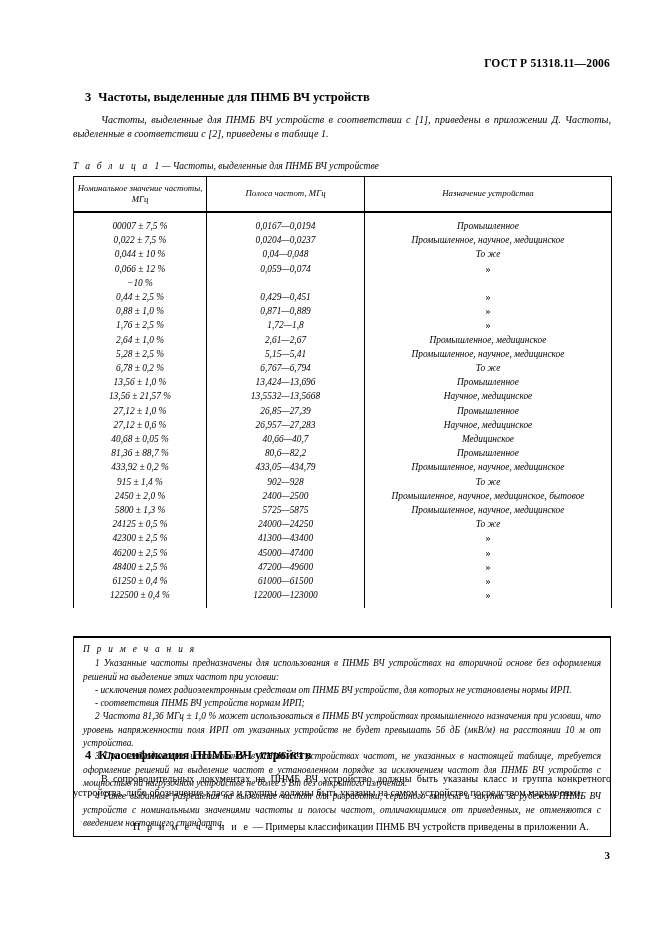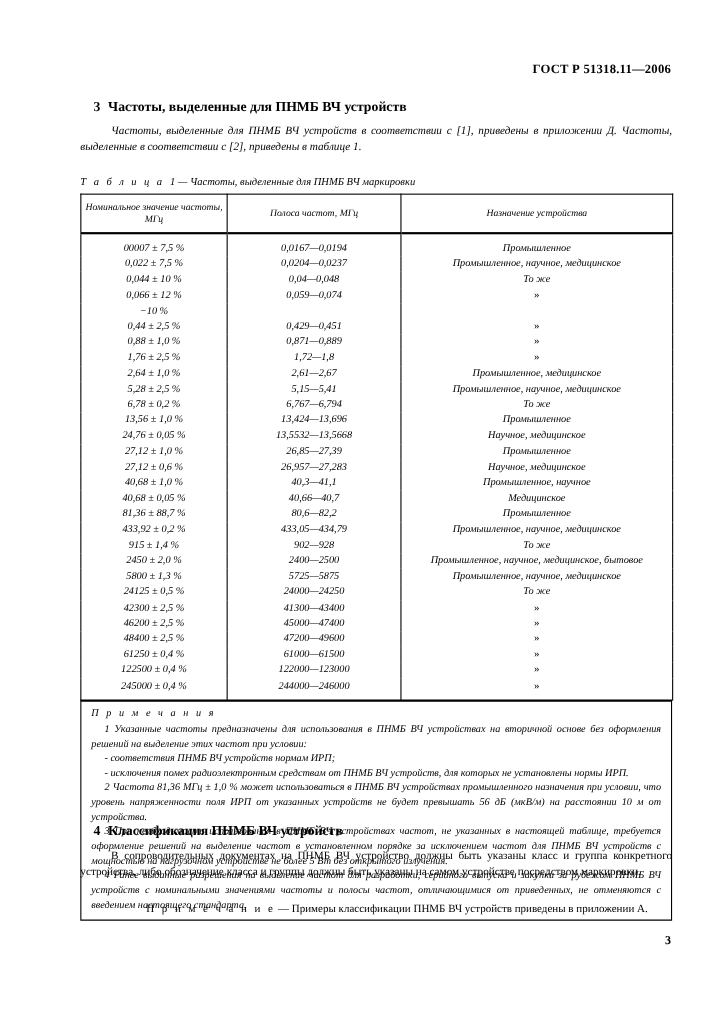--- a/index.html
+++ b/index.html
@@ -192,21 +192,21 @@
   <div class="doc-header">ГОСТ Р 51318.11—2006</div>
 
   <div class="section-heading" id="heading-3">
     <span class="num">3</span><span>Частоты, выделенные для ПНМБ ВЧ устройств</span>
   </div>
 
   <div class="para italic" id="intro-para">Частоты, выделенные для ПНМБ ВЧ устройств в соответствии с [1], приведены в приложении Д. Частоты, выделенные в соответствии с [2], приведены в таблице 1.</div>
 
   <div class="table-caption">
     <span class="tcap-label">Т а б л и ц а</span><span class="tcap-num">1</span>
-    <span>— Частоты, выделенные для ПНМБ ВЧ маркировки</span>
+    <span>— Частоты, выделенные для ПНМБ ВЧ устройстве</span>
   </div>
 
   <table class="freq-table">
     <colgroup>
       <col class="col-1">
         <col class="col-2">
         <col class="col-3">
     </colgroup>
     <thead>
       <tr>
@@ -270,40 +270,35 @@
           <td class="c1">6,78 ± 0,2 %</td>
           <td class="c2">6,767—6,794</td>
           <td class="c3">То же</td>
         </tr>
         <tr>
           <td class="c1">13,56 ± 1,0 %</td>
           <td class="c2">13,424—13,696</td>
           <td class="c3">Промышленное</td>
         </tr>
         <tr>
-          <td class="c1">24,76 ± 0,05 %</td>
+          <td class="c1">13,56 ± 21,57 %</td>
           <td class="c2">13,5532—13,5668</td>
           <td class="c3">Научное, медицинское</td>
         </tr>
         <tr>
           <td class="c1">27,12 ± 1,0 %</td>
           <td class="c2">26,85—27,39</td>
           <td class="c3">Промышленное</td>
         </tr>
         <tr>
           <td class="c1">27,12 ± 0,6 %</td>
           <td class="c2">26,957—27,283</td>
           <td class="c3">Научное, медицинское</td>
         </tr>
         <tr>
-          <td class="c1">40,68 ± 1,0 %</td>
-          <td class="c2">40,3—41,1</td>
-          <td class="c3">Промышленное, научное</td>
-        </tr>
-        <tr>
           <td class="c1">40,68 ± 0,05 %</td>
           <td class="c2">40,66—40,7</td>
           <td class="c3">Медицинское</td>
         </tr>
         <tr>
           <td class="c1">81,36 ± 88,7 %</td>
           <td class="c2">80,6—82,2</td>
           <td class="c3">Промышленное</td>
         </tr>
         <tr>
@@ -347,36 +342,31 @@
           <td class="c3"><span class="ditto">»</span></td>
         </tr>
         <tr>
           <td class="c1">61250 ± 0,4 %</td>
           <td class="c2">61000—61500</td>
           <td class="c3"><span class="ditto">»</span></td>
         </tr>
         <tr>
           <td class="c1">122500 ± 0,4 %</td>
           <td class="c2">122000—123000</td>
-          <td class="c3"><span class="ditto">»</span></td>
-        </tr>
-        <tr>
-          <td class="c1">245000 ± 0,4 %</td>
-          <td class="c2">244000—246000</td>
           <td class="c3"><span class="ditto">»</span></td>
         </tr>
       </tbody>
   </table>
 
   <div class="notes-box" id="notes-box" style="top: 636px;">
     <div class="notes-title">П р и м е ч а н и я</div>
     <div id="notes-items">
         <div class="note-item">1 Указанные частоты предназначены для использования в ПНМБ ВЧ устройствах на вторичной основе без оформления решений на выделение этих частот при условии:</div>
+        <div class="note-sub">- исключения помех радиоэлектронным средствам от ПНМБ ВЧ устройств, для которых не установлены нормы ИРП.</div>
         <div class="note-sub">- соответствия ПНМБ ВЧ устройств нормам ИРП;</div>
-        <div class="note-sub">- исключения помех радиоэлектронным средствам от ПНМБ ВЧ устройств, для которых не установлены нормы ИРП.</div>
         <div class="note-item">2 Частота 81,36 МГц ± 1,0 % может использоваться в ПНМБ ВЧ устройствах промышленного назначения при условии, что уровень напряженности поля ИРП от указанных устройств не будет превышать 56 дБ (мкВ/м) на расстоянии 10 м от устройства.</div>
         <div class="note-item">3 При необходимости использования в ПНМБ ВЧ устройствах частот, не указанных в настоящей таблице, требуется оформление решений на выделение частот в установленном порядке за исключением частот для ПНМБ ВЧ устройств с мощностью на нагрузочном устройстве не более 5 Вт без открытого излучения.</div>
         <div class="note-item">4 Ранее выданные разрешения на выделение частот для разработки, серийного выпуска и закупки за рубежом ПНМБ ВЧ устройств с номинальными значениями частоты и полосы частот, отличающимися от приведенных, не отменяются с введением настоящего стандарта.</div>
       </div>
   </div>
 
   <div class="section-heading" id="heading-4">
     <span class="num">4</span><span>Классификация ПНМБ ВЧ устройств</span>
   </div>
 

